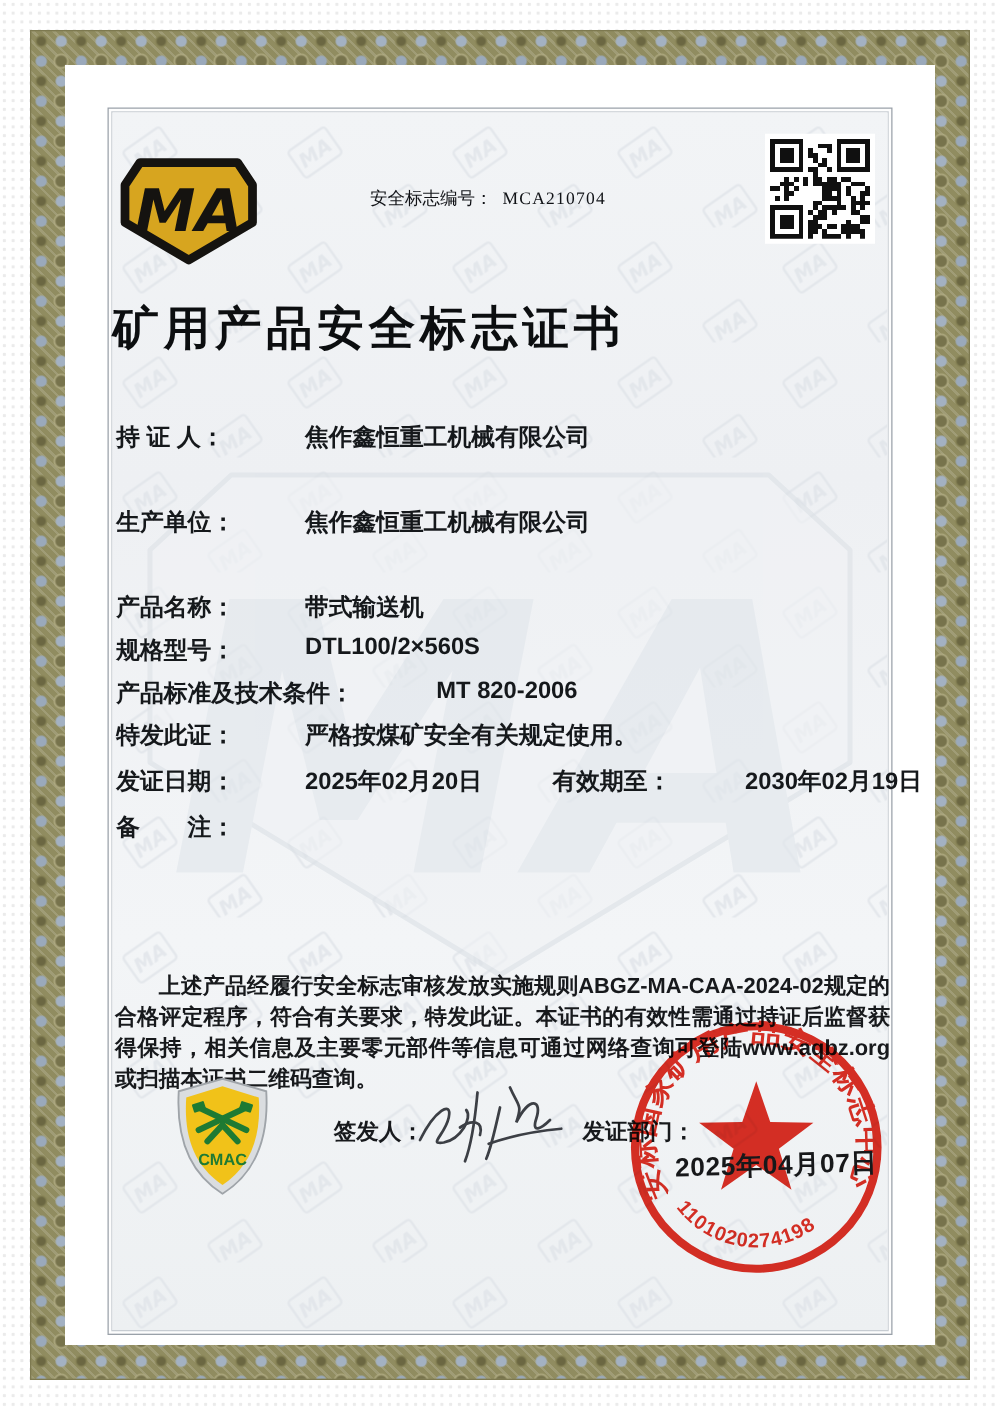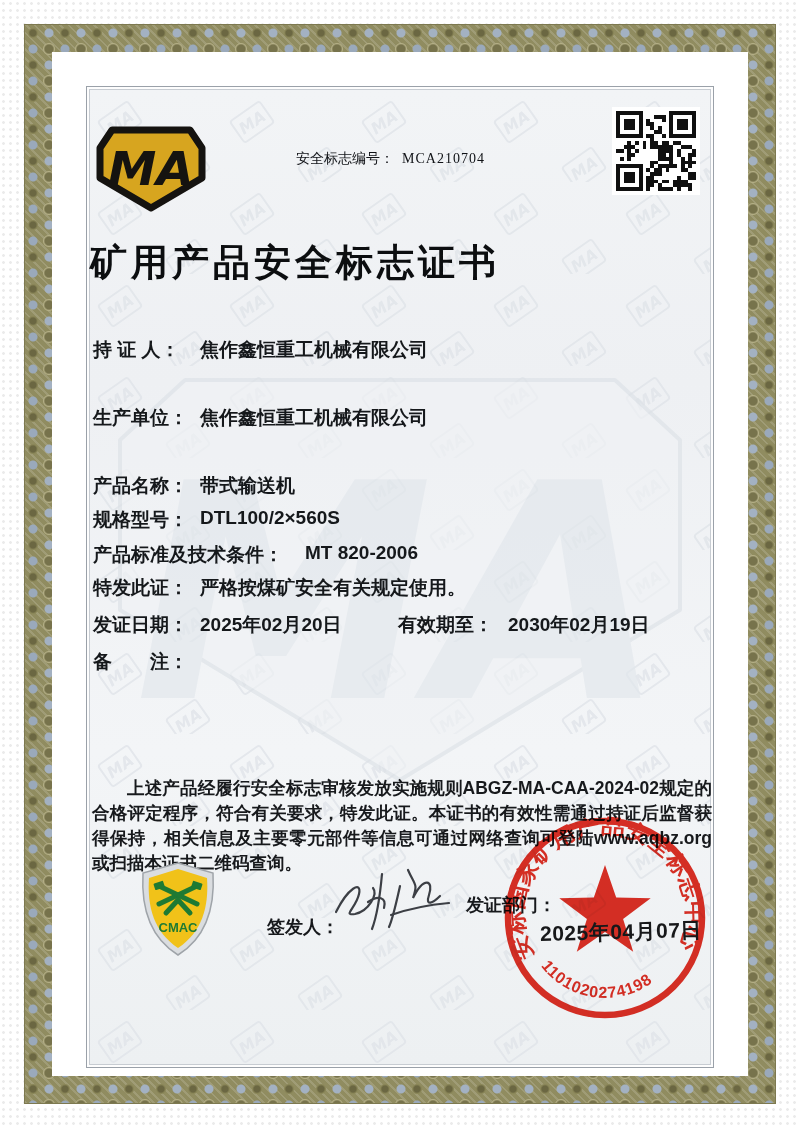--- a/index.html
+++ b/index.html
@@ -46,28 +46,28 @@
     font-family:"Liberation Serif", serif;font-size:14px;color:#101216;white-space:nowrap;}
   .cert-no .num{letter-spacing:1px;padding-left:8px;}
   .qr-box{position:absolute;left:522px;top:17px;width:80px;height:80px;background:#ffffff;padding:4px;}
 
   .title{position:absolute;left:0;top:148px;width:100%;
     font-size:37px;font-weight:900;letter-spacing:4px;color:#0c0e10;}
 
   .row{position:absolute;left:3px;font-size:19px;font-weight:bold;white-space:nowrap;color:#15181b;}
   .row .lbl{display:inline-block;width:107px;vertical-align:top;}
   .row .lbl.wide{width:212px;}
-  .row .val{font-weight:bold;}
+  .row .val{font-weight:bold;margin-left:44px;}
   .row .val.block{display:inline-block;}
   .statement{position:absolute;left:2px;top:654px;width:620px;
     font-size:17.5px;font-weight:bold;line-height:25px;text-indent:2em;
     text-align:justify;color:#17191c;margin-top:32px;}
 
   .cmac{position:absolute;left:47px;top:770px;width:82px;height:98px;}
-  .signer-label{position:absolute;left:177px;top:803px;font-size:18px;font-weight:bold;margin-top:22px;}
+  .signer-label{position:absolute;left:177px;top:803px;font-size:18px;font-weight:bold;}
   .signature{position:absolute;left:238px;top:768px;width:130px;height:80px;}
   .dept-label{position:absolute;left:376px;top:803px;font-size:18px;font-weight:bold;}
   .stamp{position:absolute;left:412px;top:725px;width:206px;height:206px;mix-blend-mode:multiply;opacity:.95;}
   .stamp-date{position:absolute;left:450px;top:828px;font-size:21px;font-weight:bold;
     color:#17181a;letter-spacing:.5px;transform:rotate(-1.5deg);white-space:nowrap;}
 </style>
 </head>
 <body>
 
 <div class="page">

